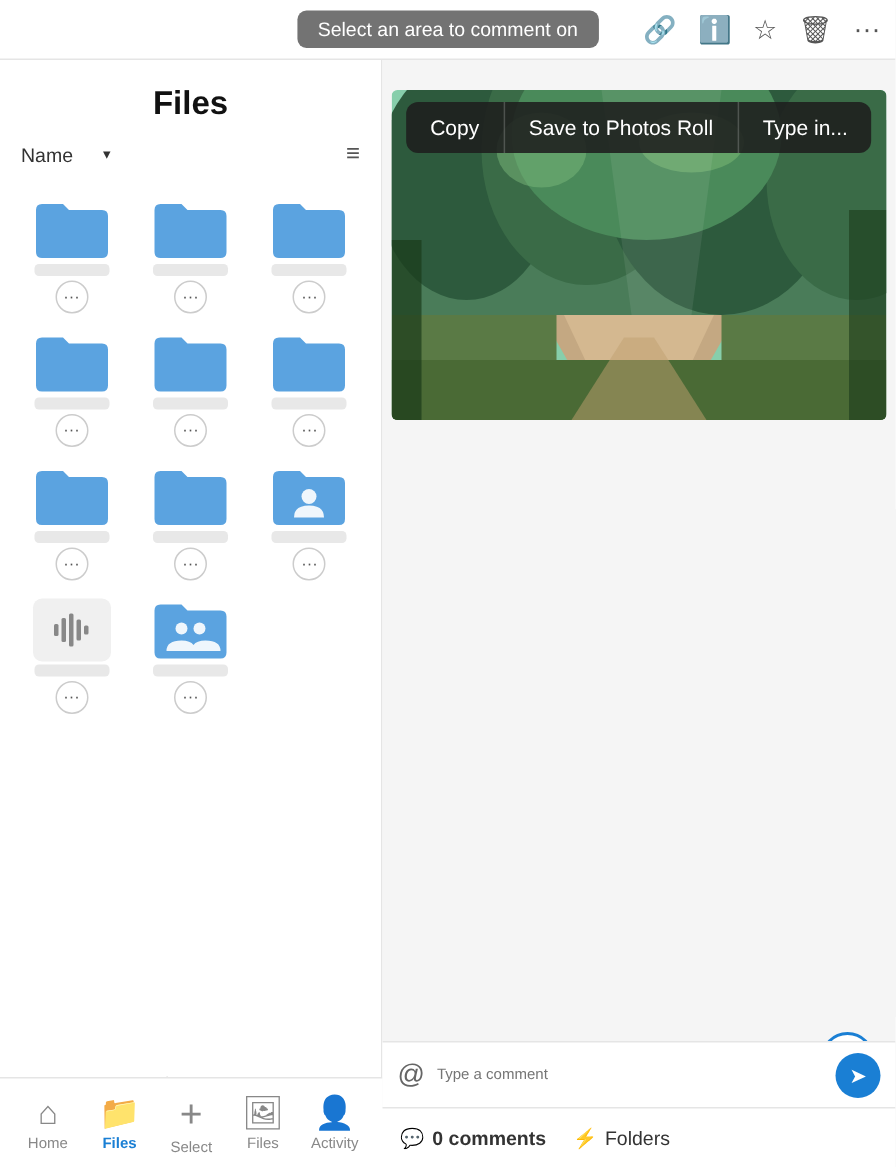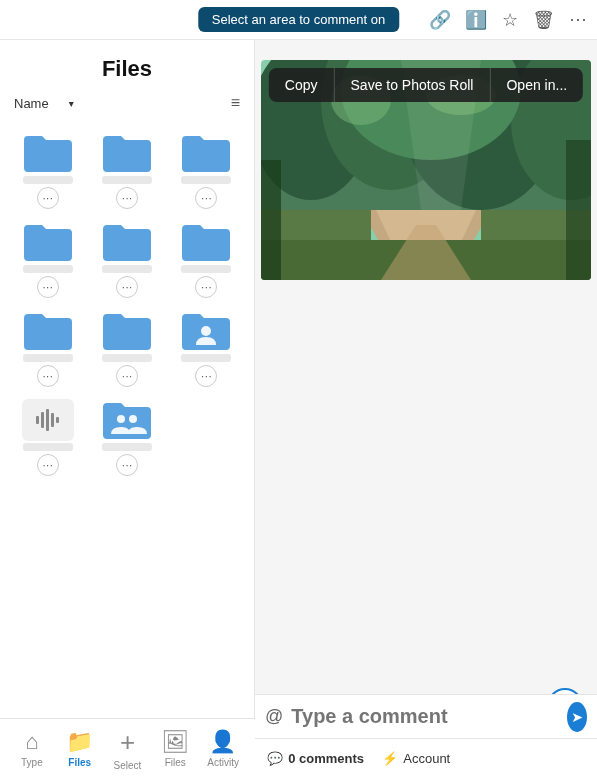--- a/index.html
+++ b/index.html
@@ -22,21 +22,21 @@
       border-bottom: 1px solid #e5e5e5;
       height: 40px;
       position: absolute;
       top: 0; left: 0; right: 0;
       z-index: 10;
     }
     .top-bar .tooltip-banner {
       position: absolute;
       left: 50%;
       transform: translateX(-50%);
-      background: #0c4a6e;
+      background: #737373;
       color: #fff;
       font-size: 13px;
       padding: 5px 14px;
       border-radius: 6px;
       white-space: nowrap;
     }
     .top-bar-icons {
       display: flex;
       gap: 14px;
       align-items: center;
@@ -337,23 +337,22 @@
     }
     .at-icon {
       font-size: 18px;
       color: #666;
       cursor: pointer;
     }
     .comment-input {
       flex: 1;
       border: none;
       outline: none;
-      font-size: 20px;
+      font-size: 10px;
       color: #8b5cf6;
-      font-weight: bold;
     }
     .send-btn {
       width: 30px;
       height: 30px;
       border-radius: 50%;
       background: #1a7fd4;
       display: flex;
       align-items: center;
       justify-content: center;
       cursor: pointer;
@@ -541,35 +540,35 @@
 
           <path d="M120 220 L155 165 L175 165 L210 220" fill="#bfa070" opacity="0.5"></path>
 
           <path d="M140 0 L160 150 L200 150 L220 0" fill="#ffffff" opacity="0.08"></path>
         </svg>
 
         
         <div class="context-menu">
           <div class="context-menu-item">Copy</div>
           <div class="context-menu-item">Save to Photos Roll</div>
-          <div class="context-menu-item">Open in...</div>
+          <div class="context-menu-item">Type in...</div>
         </div>
       </div>
 
       <div class="info-btn">
         <span>i</span>
       </div>
     </div>
   </div>
 </div>
 
 <div class="bottom-nav">
   <div class="nav-item">
     <span class="nav-icon">⌂</span>
-    <span class="nav-label">Type</span>
+    <span class="nav-label">Home</span>
   </div>
   <div class="nav-item active">
     <span class="nav-icon" style="color:#1a7fd4;">📁</span>
     <span class="nav-label" style="color:#1a7fd4;font-weight:600;font-size:10px;">Files</span>
   </div>
   <div class="nav-item">
     <span class="nav-icon" style="font-size:26px;">+</span>
     <span class="nav-label">Select</span>
   </div>
   <div class="nav-item">
@@ -583,21 +582,21 @@
 </div>
 
 <div class="comment-bar">
   <div class="comment-tabs">
     <div class="comment-tab active">
       <span>💬</span>
       <span>0 comments</span>
     </div>
     <div class="comment-tab">
       <span>⚡</span>
-      <span>Account</span>
+      <span>Folders</span>
     </div>
   </div>
 </div>
 
 <div class="comment-input-area">
   <span class="at-icon">@</span>
   <input class="comment-input" type="text" placeholder="Type a comment" style="">
   <div class="send-btn">
     <span>➤</span>
   </div>

